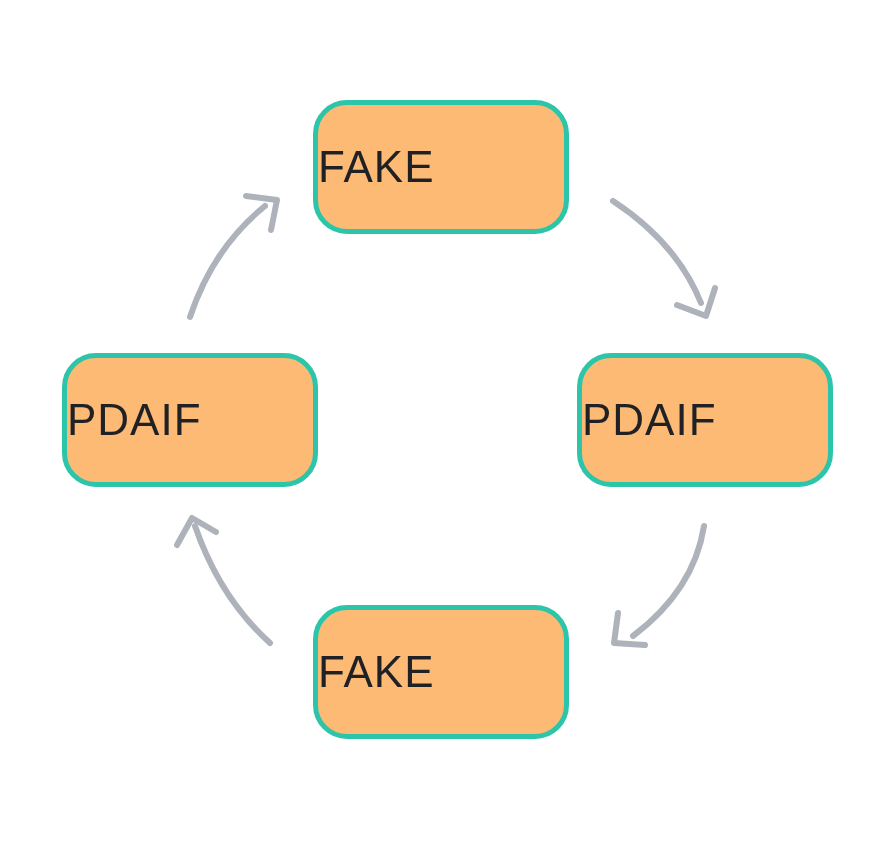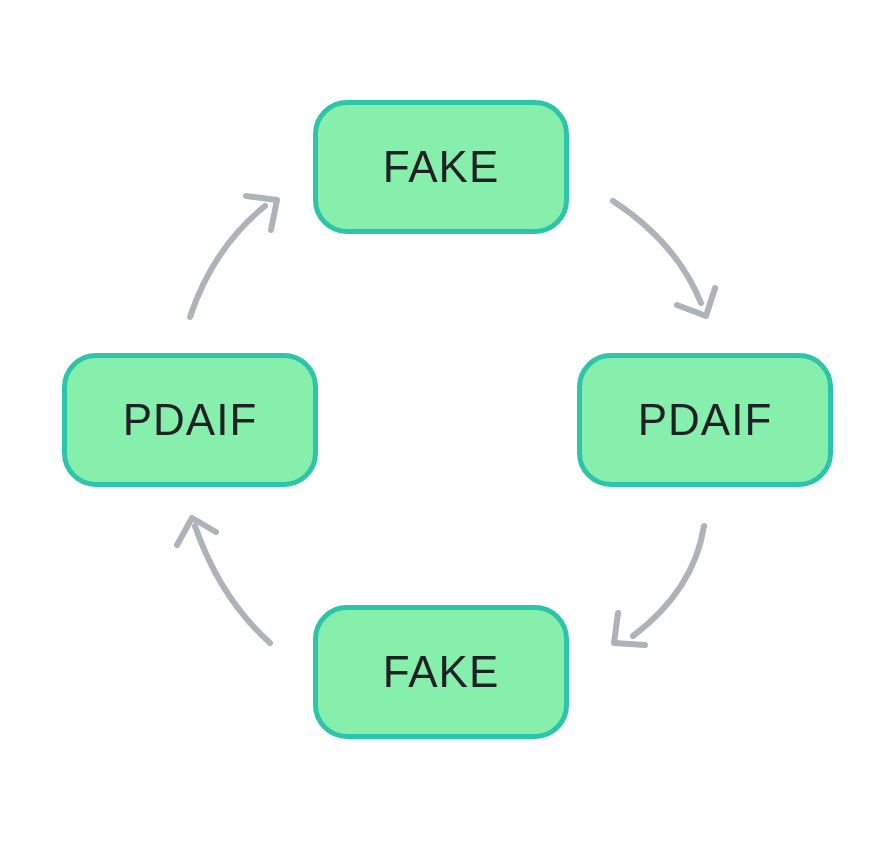--- a/index.html
+++ b/index.html
@@ -23,24 +23,24 @@
     height: 842px;
     pointer-events: none;
   }
   .node {
     position: absolute;
     width: 256px;
     height: 134px;
     box-sizing: border-box;
     border: 5px solid #2dc5a9;
     border-radius: 34px;
-    background: #86efac;
+    background: #fdba74;
     display: flex;
     align-items: center;
-    justify-content: center;
+    justify-content: flex-start;
   }
   .node-label {
     font-size: 44px;
     font-weight: 400;
     letter-spacing: 1px;
     color: #1f2124;
     user-select: none;
   }
   .node-top    { left: 313px; top: 100px; }
   .node-right  { left: 577px; top: 353px; }

